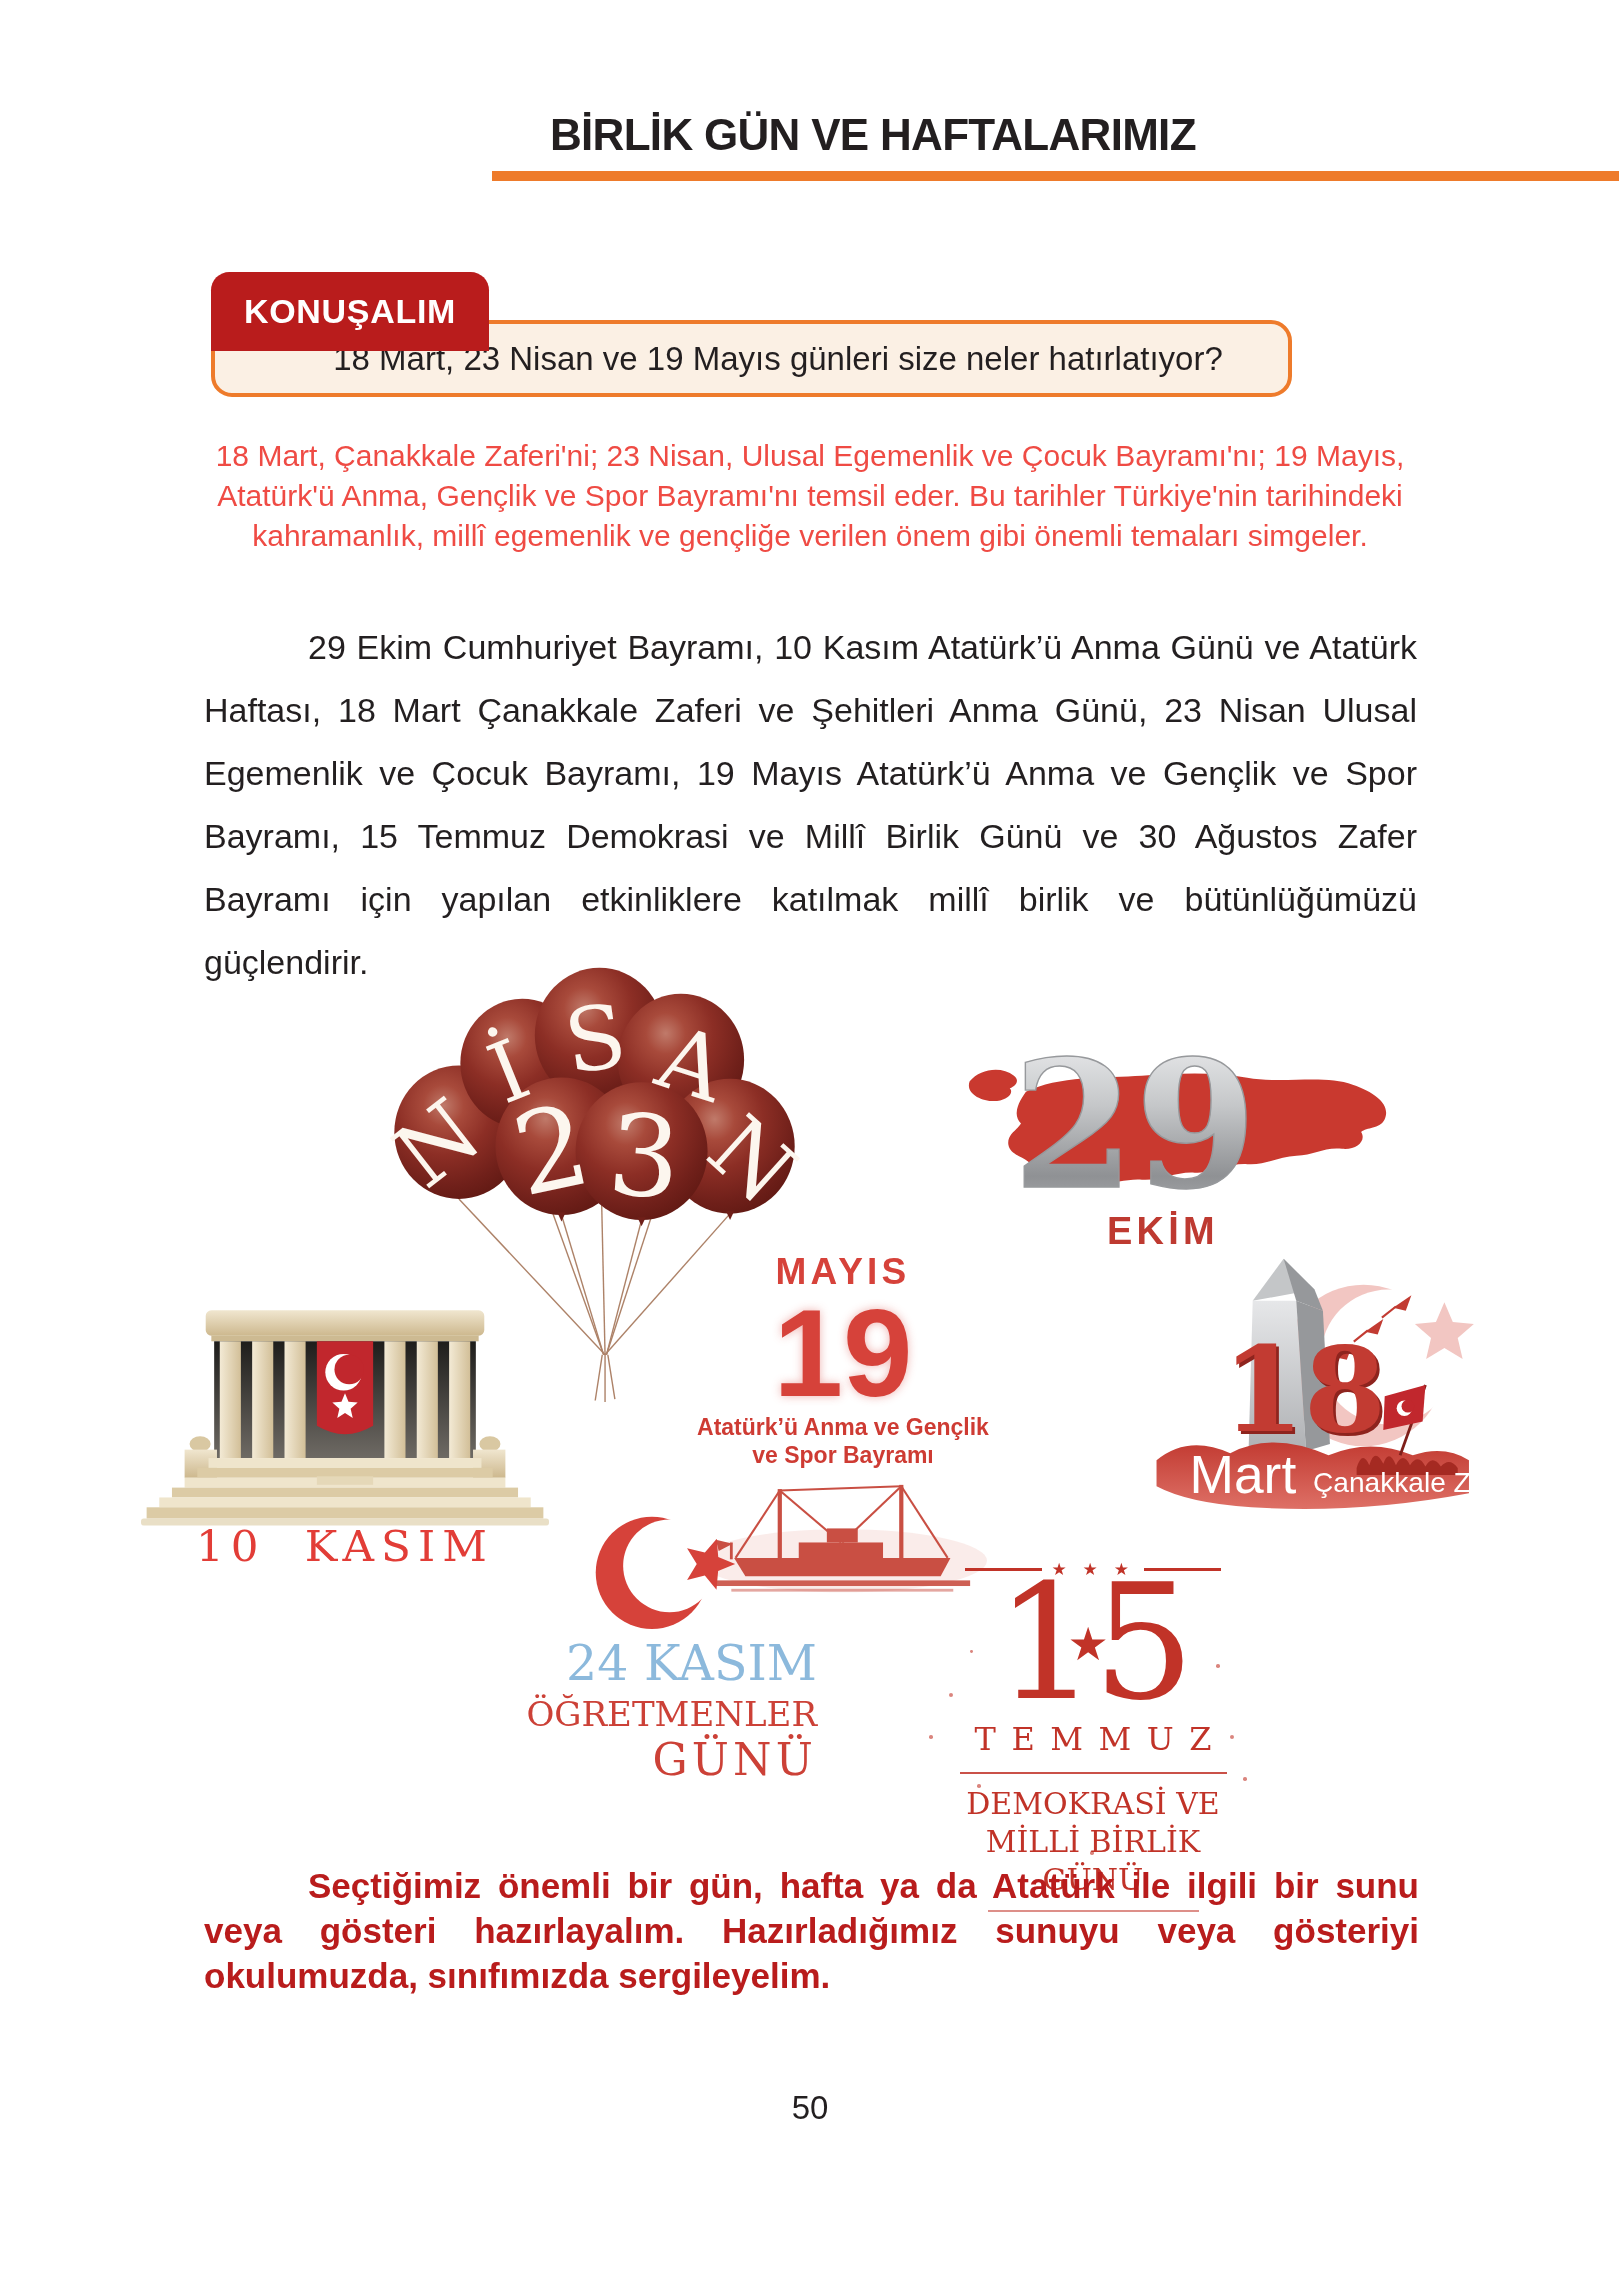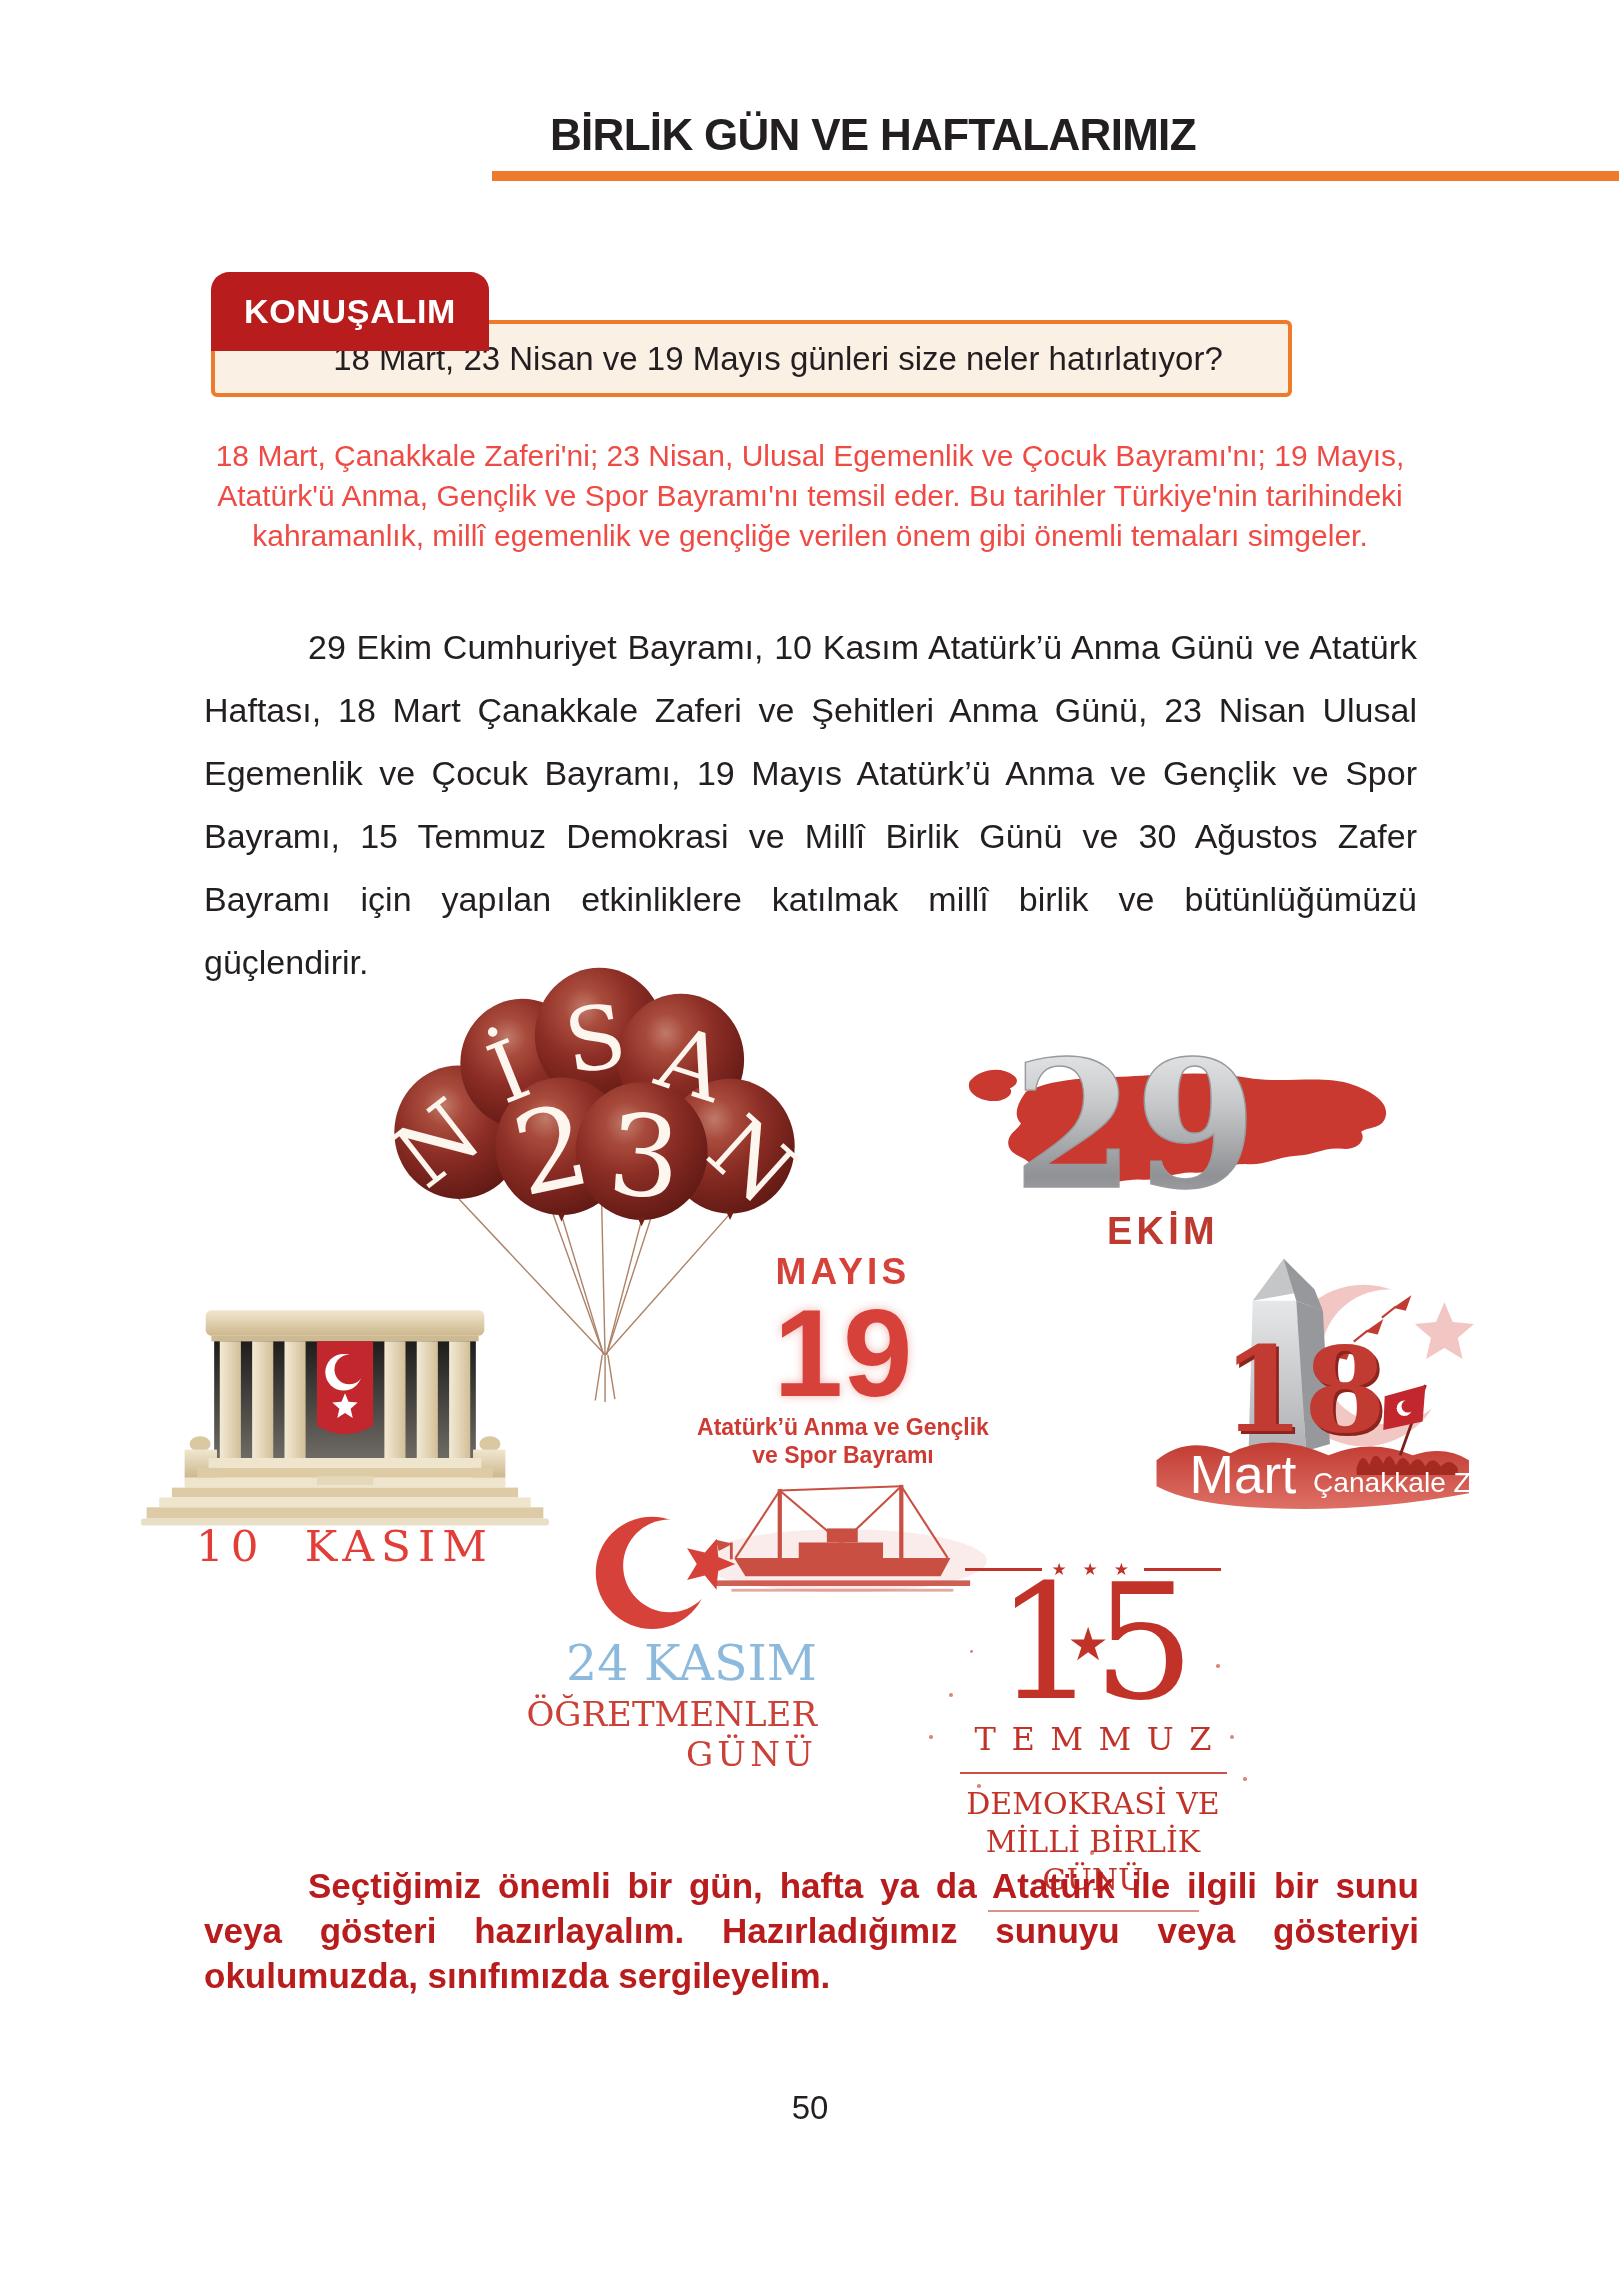--- a/index.html
+++ b/index.html
@@ -22,21 +22,21 @@
   }
   
   .speak-tab{
     position:absolute; left:211px; top:272px; width:278px; height:79px;
     background:#b91c1c; border-radius:18.3px 18.3px 0 0;
     display:flex; align-items:center; justify-content:center; z-index:3;
   }
   .speak-label{font-size:34px; font-weight:bold; color:#ffffff; letter-spacing:0.7px;}
   .question-box{
     position:absolute; left:211px; top:320px; width:1081px; height:77px;
-    background:#FBF0E4; border:4.9px solid #EE7B2B; border-radius:6px;
+    background:#FBF0E4; border:4.9px solid #EE7B2B; border-radius:21px;
     box-sizing:border-box; display:flex; align-items:center; justify-content:center;
     padding-left:67px; padding-right:14px; z-index:2;
   }
   .question-text{font-size:33px; color:#231F20; white-space:nowrap;}
   
   .answer-par{
     position:absolute; left:169px; top:436px; width:1282px;
     font-size:30px; line-height:40px; text-align:center; color:#EF4B44;
   }
   .body-par{
@@ -58,21 +58,21 @@
   .ill-kasim10{left:141px; top:1299px; width:408px; height:271px;}
   .ill-mayis{left:692px; top:1251px; width:302px; height:330px; text-align:center; color:#D6423A;}
   .mayis-month{font-size:37px; font-weight:bold; letter-spacing:4.2px;}
   .mayis-number{font-size:125px; font-weight:bold; line-height:0.95; margin-top:1.4px;
                 text-shadow:0 0 9.8px rgba(214,66,58,0.40);}
   .mayis-sub{font-size:23px; font-weight:bold; line-height:28px; color:#CE3B33;}
   .ill-mart{left:1146px; top:1246px; width:337px; height:281px;}
   .ill-kasim24{left:522px; top:1504px; width:295px; text-align:right;}
   .kasim24-date{font-family:"DejaVu Serif", serif; font-size:49px; color:#8CB9DC; margin-top:-5.6px; white-space:nowrap;}
   .kasim24-line1{font-family:"DejaVu Serif", serif; font-size:34px; color:#CC4137; margin-top:1.4px;}
-  .kasim24-line2{font-family:"DejaVu Serif", serif; font-size:34px; color:#CC4137; letter-spacing:4.2px;}
+  .kasim24-line2{font-family:"DejaVu Serif", serif; font-size:44px; color:#CC4137; letter-spacing:4.2px;}
   .ill-temmuz{left:935px; top:1559px; width:316px; text-align:center; color:#C13328;}
   .tem-ornament{display:flex; align-items:center; justify-content:center; gap:9.8px;}
   .tem-line{width:77px; height:2.1px; background:#C13328;}
   .tem-stars{font-size:17px; letter-spacing:5.6px; color:#C13328;}
   .tem-number{position:relative; height:146px; margin-top:-9.8px;
               font-family:"DejaVu Serif", serif; font-size:160px; line-height:146px; letter-spacing:-4.2px;}
   .tem-star{position:absolute; left:50%; top:51px; transform:translateX(-62%);
             font-size:46px; line-height:46px; letter-spacing:0; font-family:"Liberation Sans",sans-serif;}
   .tem-month{font-family:"DejaVu Serif", serif; font-size:32px; letter-spacing:15.5px; text-indent:15.5px; margin-top:4.2px;}
   .tem-divider{width:267px; height:1.4px; background:#C13328; opacity:.85; margin:14px auto 11.2px auto;}

